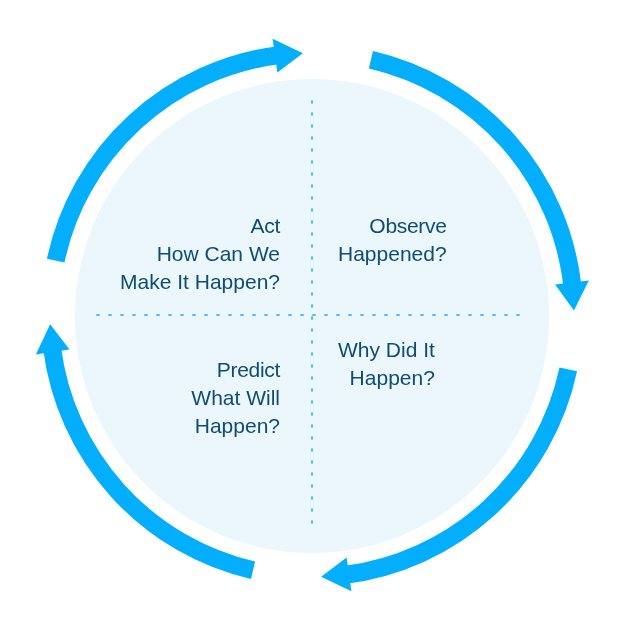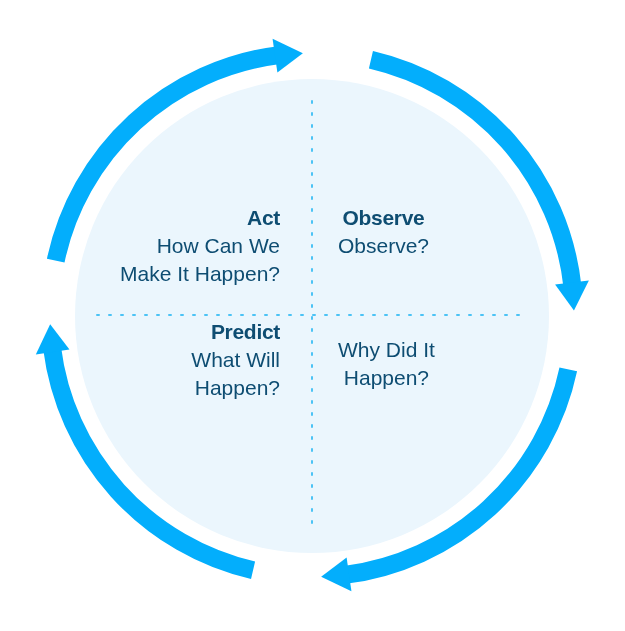--- a/index.html
+++ b/index.html
@@ -1,25 +1,25 @@
 <!DOCTYPE html>
 <html><head>
 <meta charset="utf-8">
 <style>
   html, body { margin: 0; padding: 0; background: #ffffff; }
   body { width: 625px; height: 631px; position: relative; overflow: hidden; font-family: "Liberation Sans", sans-serif; }
   #diagram { position: absolute; left: 0; top: 0; width: 625px; height: 631px; }
   .quadrant { position: absolute; color: #0e4d72; font-size: 21px; line-height: 28px; }
-  .quadrant .title { font-weight: bold; display: block; letter-spacing: -0.3px; }
+  .quadrant .title { font-weight: normal; display: block; letter-spacing: -0.3px; margin-top: 8px; }
   .quadrant .sub { display: block; }
   .q-left { text-align: right; }
-  .q-right { text-align: center; }
+  .q-right { text-align: right; }
   #q-act { right: 345px; top: 204px; }
   #q-observe { left: 338px; top: 204px; }
-  #q-predict { right: 345px; top: 318px; }
+  #q-predict { right: 345px; top: 348px; }
   #q-evaluate { left: 338px; top: 336px; }
 </style>
 </head>
 <body>
 
 <svg id="diagram" viewBox="0 0 625 631" xmlns="http://www.w3.org/2000/svg">
   <circle id="inner-circle" cx="312" cy="316" r="237" fill="#ebf6fd"></circle>
   <line id="divider-v" x1="312" y1="101" x2="312" y2="527" stroke="#4cc3f5" stroke-width="2" stroke-dasharray="2 10" stroke-linecap="round"></line>
   <line id="divider-h" x1="97" y1="315" x2="526" y2="315" stroke="#4cc3f5" stroke-width="2" stroke-dasharray="2 10" stroke-linecap="round"></line>
   <g id="arrows">
@@ -34,21 +34,21 @@
     </g>
 </svg>
 
 <div class="quadrant q-left" id="q-act">
   <span class="title">Act</span>
   <span class="sub">How Can We</span>
   <span class="sub">Make It Happen?</span>
 </div>
 <div class="quadrant q-right" id="q-observe">
   <span class="title">Observe</span>
-  <span class="sub">Observe?</span>
+  <span class="sub">Happened?</span>
 </div>
 <div class="quadrant q-left" id="q-predict">
   <span class="title">Predict</span>
   <span class="sub">What Will</span>
   <span class="sub">Happen?</span>
 </div>
 <div class="quadrant q-right" id="q-evaluate">
   <span class="sub">Why Did It</span>
   <span class="sub">Happen?</span>
 </div>

